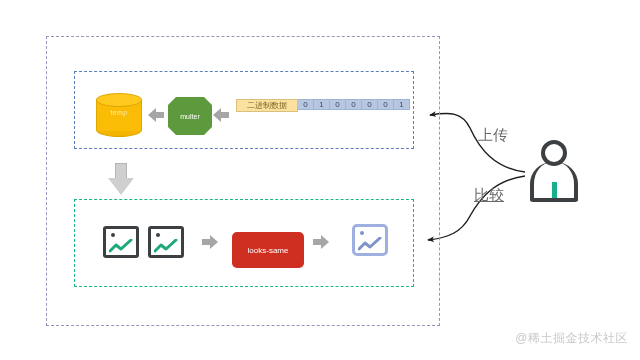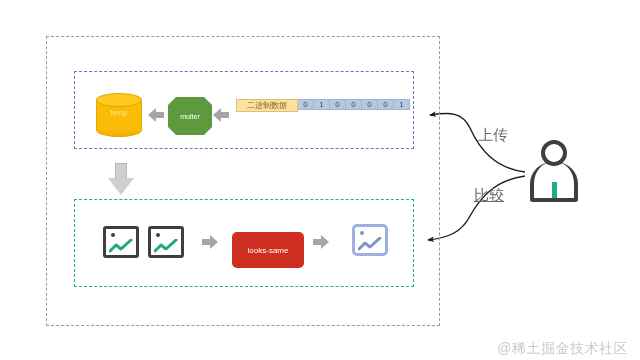--- a/index.html
+++ b/index.html
@@ -323,22 +323,22 @@
     font-size: 15px;
     color: #6b6b6b;
   }
   .label-upload  { left: 478px; top: 126px; }
   .label-compare { left: 474px; top: 186px; text-decoration: underline; }
 
   
   .watermark {
     position: absolute;
     right: 12px;
-    bottom: 2px;
-    font-size: 14px;
+    bottom: 13px;
+    font-size: 12px;
     color: #c9c9c9;
     letter-spacing: .5px;
   }
 </style>
 </head>
 <body>
 
 <div id="canvas">
 
   <svg width="640" height="360" style="position:absolute;left:0;top:0;">

